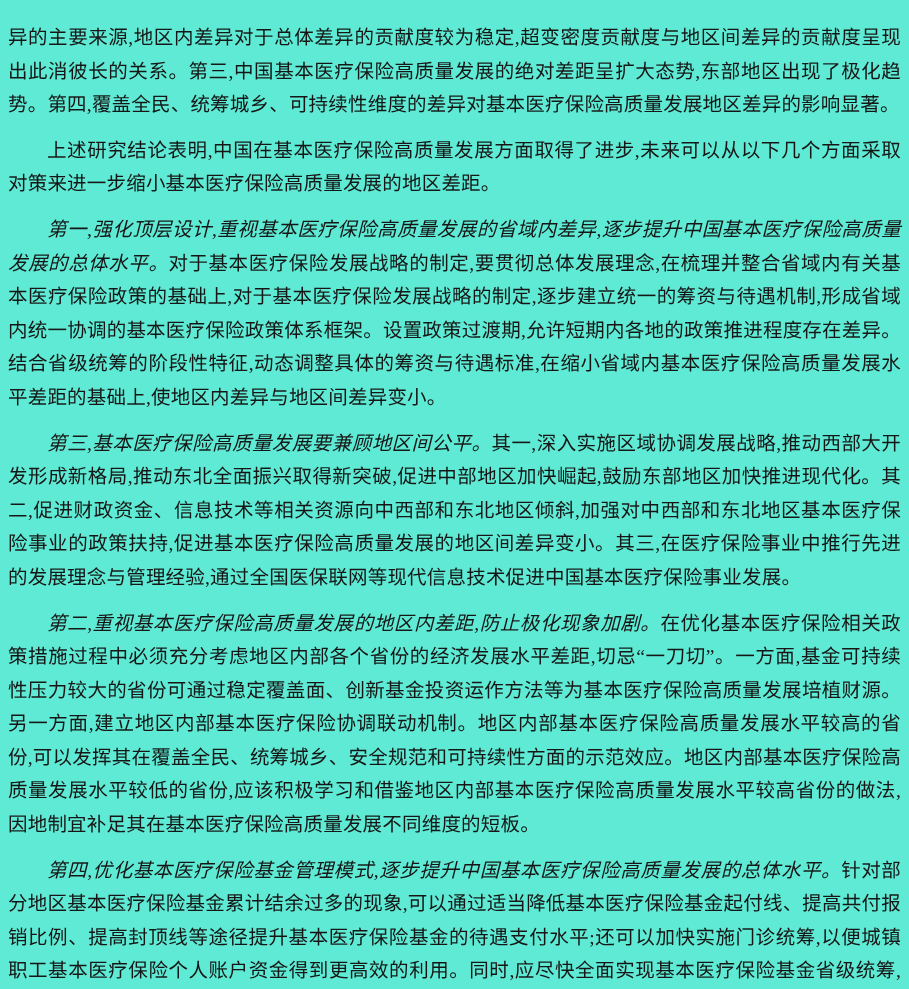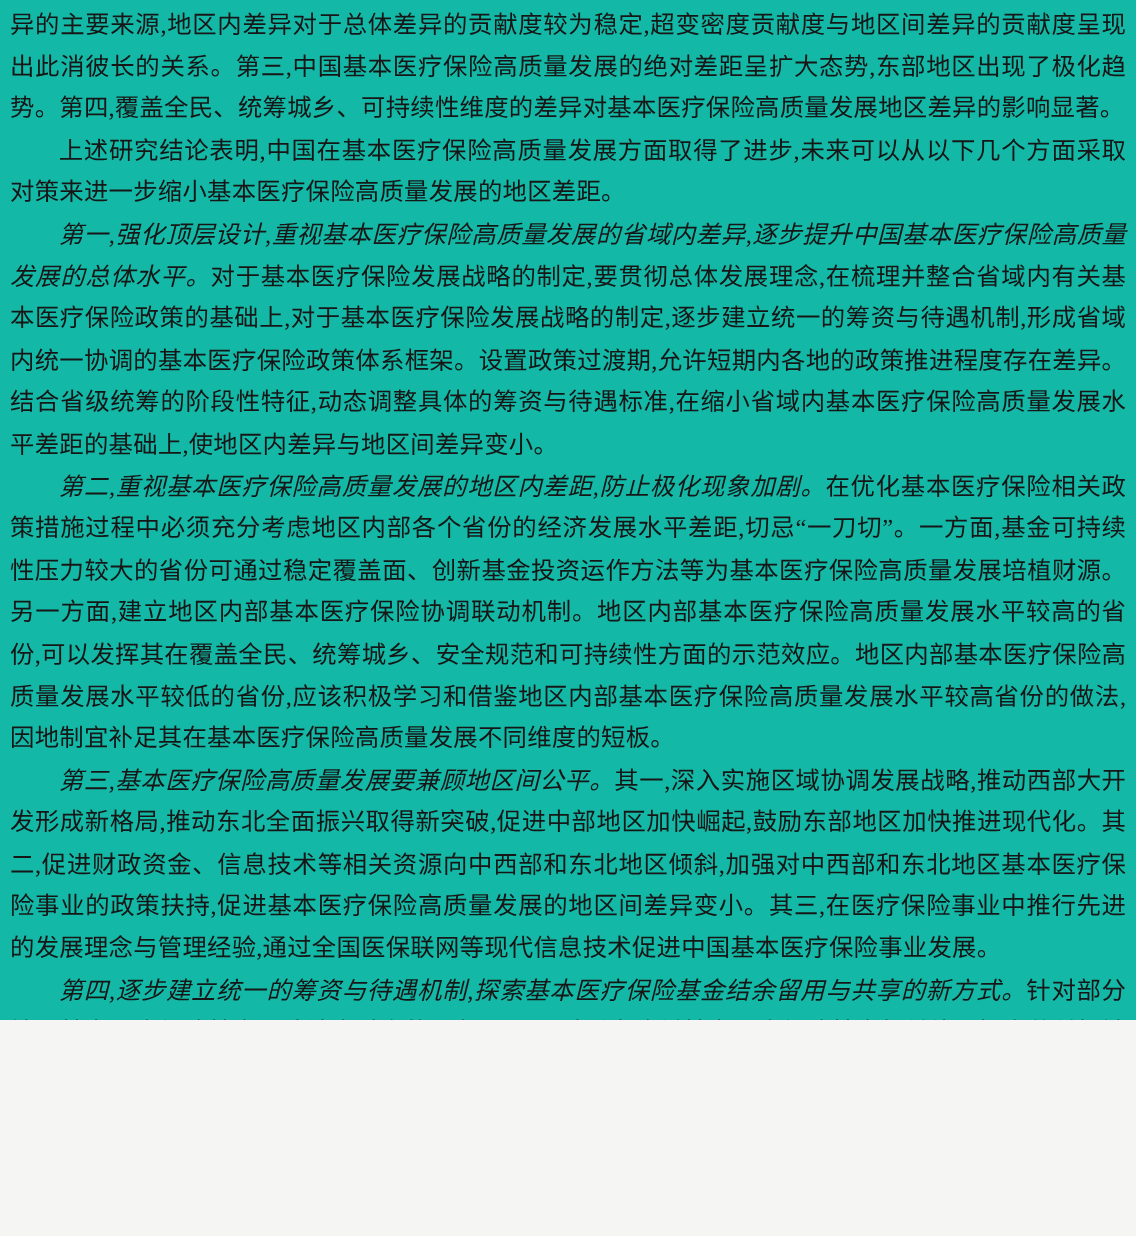--- a/index.html
+++ b/index.html
@@ -3,55 +3,56 @@
 <meta charset="utf-8">
 <style>
   html, body {
     margin: 0;
     padding: 0;
     background: #f5f5f3;
   }
   .page {
     position: relative;
     width: 909px;
-    height: 816px;
+    height: 989px;
     margin: 0 auto;
-    background: #14b8a6;
+    background: #5eead4;
     overflow: hidden;
     box-sizing: border-box;
-    padding: 4px 8px 0 8px;
+    padding: 21px 8px 0 8px;
     font-family: "Liberation Serif", "DejaVu Serif", serif;
     color: #161616;
   }
   .para {
     margin: 0;
     font-size: 19.5px;
     line-height: 33.6px;
     text-align: justify;
     text-justify: inter-ideograph;
     letter-spacing: 0.2px;
   }
   .para.indent {
     text-indent: 2em;
+    margin-top: 12px;
   }
   .seg-normal {
     font-style: normal;
     font-weight: 500;
   }
   .seg-kaiti {
     
     font-style: italic;
     font-weight: 500;
   }
 </style>
 </head>
 <body>
 
 <div class="page">
   <div>
       <p class="para"><span class="seg-normal">异的主要来源,地区内差异对于总体差异的贡献度较为稳定,超变密度贡献度与地区间差异的贡献度呈现出此消彼长的关系。第三,中国基本医疗保险高质量发展的绝对差距呈扩大态势,东部地区出现了极化趋势。第四,覆盖全民、统筹城乡、可持续性维度的差异对基本医疗保险高质量发展地区差异的影响显著。</span></p>
       <p class="para indent"><span class="seg-normal">上述研究结论表明,中国在基本医疗保险高质量发展方面取得了进步,未来可以从以下几个方面采取对策来进一步缩小基本医疗保险高质量发展的地区差距。</span></p>
       <p class="para indent"><span class="seg-kaiti">第一,强化顶层设计,重视基本医疗保险高质量发展的省域内差异,逐步提升中国基本医疗保险高质量发展的总体水平。</span><span class="seg-normal">对于基本医疗保险发展战略的制定,要贯彻总体发展理念,在梳理并整合省域内有关基本医疗保险政策的基础上,对于基本医疗保险发展战略的制定,逐步建立统一的筹资与待遇机制,形成省域内统一协调的基本医疗保险政策体系框架。设置政策过渡期,允许短期内各地的政策推进程度存在差异。结合省级统筹的阶段性特征,动态调整具体的筹资与待遇标准,在缩小省域内基本医疗保险高质量发展水平差距的基础上,使地区内差异与地区间差异变小。</span></p>
+      <p class="para indent"><span class="seg-kaiti">第三,基本医疗保险高质量发展要兼顾地区间公平。</span><span class="seg-normal">其一,深入实施区域协调发展战略,推动西部大开发形成新格局,推动东北全面振兴取得新突破,促进中部地区加快崛起,鼓励东部地区加快推进现代化。其二,促进财政资金、信息技术等相关资源向中西部和东北地区倾斜,加强对中西部和东北地区基本医疗保险事业的政策扶持,促进基本医疗保险高质量发展的地区间差异变小。其三,在医疗保险事业中推行先进的发展理念与管理经验,通过全国医保联网等现代信息技术促进中国基本医疗保险事业发展。</span></p>
       <p class="para indent"><span class="seg-kaiti">第二,重视基本医疗保险高质量发展的地区内差距,防止极化现象加剧。</span><span class="seg-normal">在优化基本医疗保险相关政策措施过程中必须充分考虑地区内部各个省份的经济发展水平差距,切忌“一刀切”。一方面,基金可持续性压力较大的省份可通过稳定覆盖面、创新基金投资运作方法等为基本医疗保险高质量发展培植财源。另一方面,建立地区内部基本医疗保险协调联动机制。地区内部基本医疗保险高质量发展水平较高的省份,可以发挥其在覆盖全民、统筹城乡、安全规范和可持续性方面的示范效应。地区内部基本医疗保险高质量发展水平较低的省份,应该积极学习和借鉴地区内部基本医疗保险高质量发展水平较高省份的做法,因地制宜补足其在基本医疗保险高质量发展不同维度的短板。</span></p>
-      <p class="para indent"><span class="seg-kaiti">第三,基本医疗保险高质量发展要兼顾地区间公平。</span><span class="seg-normal">其一,深入实施区域协调发展战略,推动西部大开发形成新格局,推动东北全面振兴取得新突破,促进中部地区加快崛起,鼓励东部地区加快推进现代化。其二,促进财政资金、信息技术等相关资源向中西部和东北地区倾斜,加强对中西部和东北地区基本医疗保险事业的政策扶持,促进基本医疗保险高质量发展的地区间差异变小。其三,在医疗保险事业中推行先进的发展理念与管理经验,通过全国医保联网等现代信息技术促进中国基本医疗保险事业发展。</span></p>
-      <p class="para indent"><span class="seg-kaiti">第四,逐步建立统一的筹资与待遇机制,探索基本医疗保险基金结余留用与共享的新方式。</span><span class="seg-normal">针对部分地区基本医疗保险基金累计结余过多的现象,可以通过适当降低基本医疗保险基金起付线、提高共付报销比例、提高封顶线等途径提升基本医疗保险基金的待遇支付水平;还可以加快实施门诊统筹,以便城镇职工基本医疗保险个人账户资金得到更高效的利用。同时,应尽快全面实现基本医疗保险基金省级统筹,建立各统筹区之间的基金调剂机制,缓解由地方经济发展实力差距导致的基本医疗保险资源投入不平衡、不充分的局面。此外,还需提高基本医疗保险对农民重特大疾病的待遇支付水平,缩小农民与其他群体的待遇差距。</span></p>
+      <p class="para indent"><span class="seg-kaiti">第四,优化基本医疗保险基金管理模式,逐步提升中国基本医疗保险高质量发展的总体水平。</span><span class="seg-normal">针对部分地区基本医疗保险基金累计结余过多的现象,可以通过适当降低基本医疗保险基金起付线、提高共付报销比例、提高封顶线等途径提升基本医疗保险基金的待遇支付水平;还可以加快实施门诊统筹,以便城镇职工基本医疗保险个人账户资金得到更高效的利用。同时,应尽快全面实现基本医疗保险基金省级统筹,建立各统筹区之间的基金调剂机制,缓解由地方经济发展实力差距导致的基本医疗保险资源投入不平衡、不充分的局面。此外,还需提高基本医疗保险对农民重特大疾病的待遇支付水平,缩小农民与其他群体的待遇差距。</span></p>
     </div>
 </div>
 
 </body></html>

